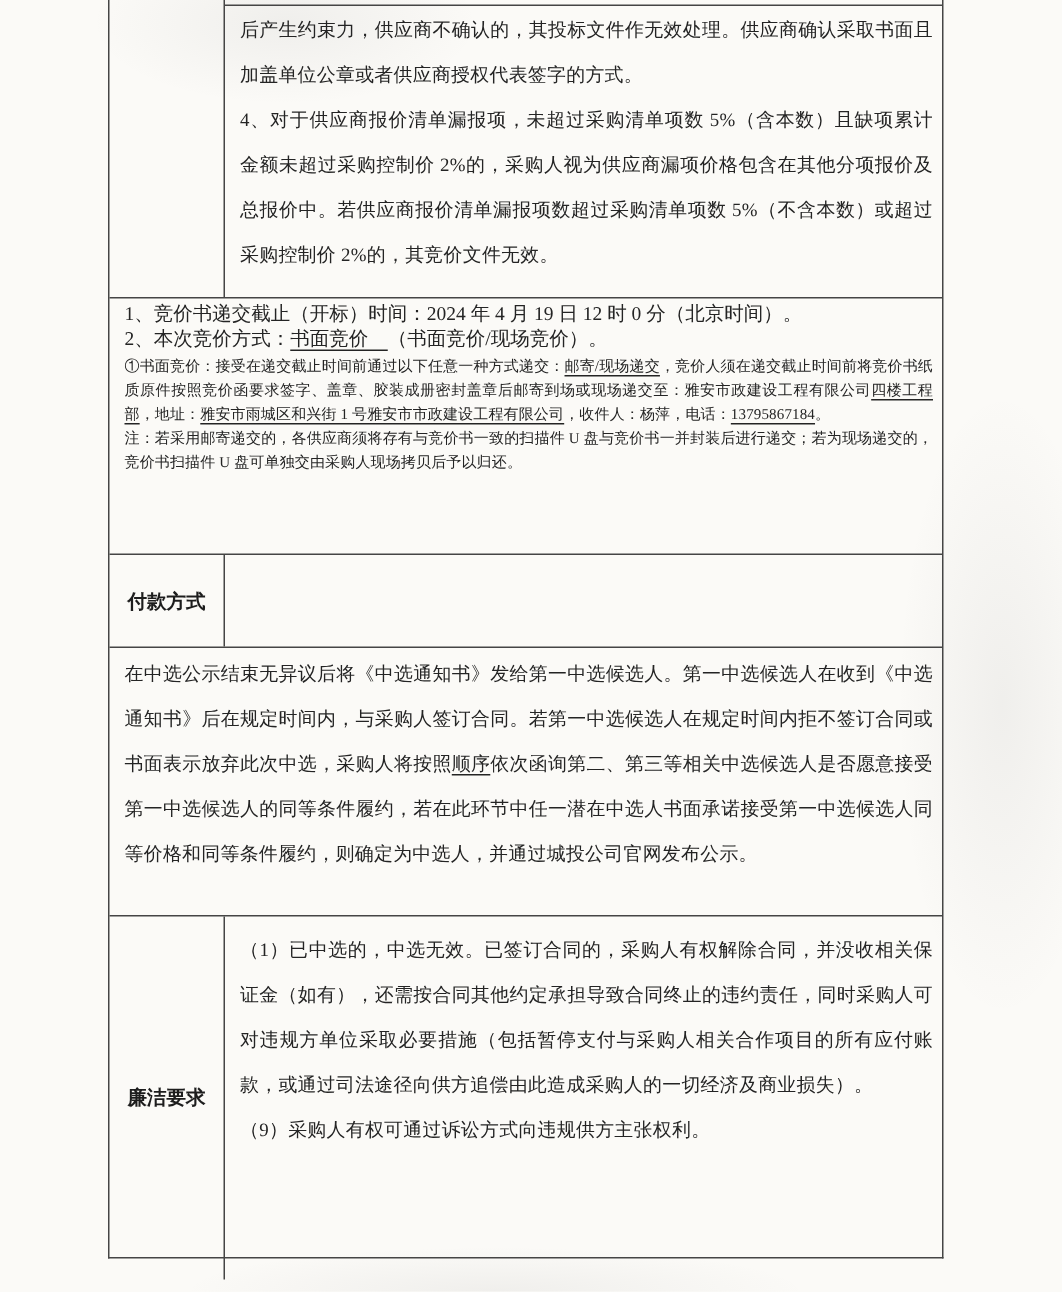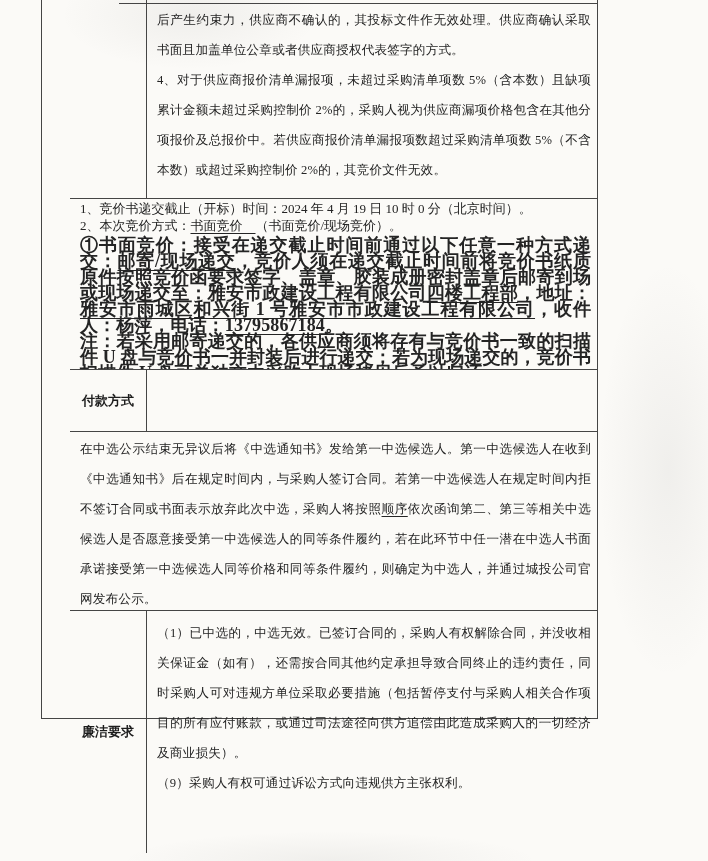--- a/index.html
+++ b/index.html
@@ -14,26 +14,25 @@
   }
   .scan-smudge {
     position:absolute; pointer-events:none;
     background:radial-gradient(ellipse at center, rgba(90,90,90,0.07), rgba(90,90,90,0) 70%);
   }
   .smudge-right { right:-30px; top:260px; width:140px; height:420px; }
   .smudge-top { left:60px; top:-40px; width:260px; height:110px; }
   .smudge-bottom { left:120px; bottom:-30px; width:420px; height:60px; }
 
   .doc-table {
-    position:absolute; left:41px; top:0;
-    width:557px; height:719px;
+    position:absolute; left:72px; top:0;
+    width:557px; height:839px;
     border-left:1.2px solid #454545;
     border-right:1.2px solid #454545;
     border-bottom:1.2px solid #454545;
-    padding-left:28px;
   }
   .toprule {
     position:absolute; top:3px; left:77px; right:0; height:1.2px;
     background:#454545;
   }
   .row { display:flex; width:100%; }
   .row + .row { border-top:1.2px solid #454545; }
   .row1 { height:198px; }
   .row2 { height:171px; }
   .row3 { height:62px;  }
@@ -56,21 +55,21 @@
   .para { text-align:justify; color:#242424; }
   .para span { }
   .u { text-decoration:underline; text-underline-offset:2.5px; }
 
   .bd1 { padding-top:5px; }
   .bd1 .para { font-size:12.6px; line-height:30px; letter-spacing:0.2px; }
 
   .bd2 { padding-top:2px; }
   .bd2 .intro .para  { font-size:13px;   line-height:16.5px; }
   .bd2 .detail       { margin-top:3px; }
-  .bd2 .detail .para { font-size:18px; line-height:16px; letter-spacing:0.1px;font-weight:bold; }
+  .bd2 .detail .para { font-size:10px; line-height:16px; letter-spacing:0.1px; }
 
   .bd3 { padding-top:4px; }
   .bd3 .para { font-size:13.4px; line-height:19.5px; letter-spacing:0.4px; }
 
   .bd4 { padding-top:2px; }
   .bd4 .para { font-size:12.6px; line-height:30px; letter-spacing:0.2px; }
 
   .bd5 { padding-top:7px; }
   .bd5 .para { font-size:12.6px; line-height:30px; letter-spacing:0.2px; }
 </style>
@@ -88,21 +87,21 @@
     <div class="hdr hdr-mid"></div>
     <div class="bd bd1">
         <p class="para"><span>后产生约束力，供应商不确认的，其投标文件作无效处理。供应商确认采取书面且加盖单位公章或者供应商授权代表签字的方式。</span></p>
         <p class="para"><span>4、对于供应商报价清单漏报项，未超过采购清单项数 5%（含本数）且缺项累计金额未超过采购控制价 2%的，采购人视为供应商漏项价格包含在其他分项报价及总报价中。若供应商报价清单漏报项数超过采购清单项数 5%（不含本数）或超过采购控制价 2%的，其竞价文件无效。</span></p>
       </div>
   </section>
 
   <section class="row row2">
     <div class="bd bd2">
       <div class="intro">
-          <p class="para"><span>1、竞价书递交截止（开标）时间：2024 年 4 月 19 日 10 时 0 分（北京时间）。</span></p>
+          <p class="para"><span>1、竞价书递交截止（开标）时间：2024 年 4 月 19 日 12 时 0 分（北京时间）。</span></p>
           <p class="para"><span>2、本次竞价方式：</span><span class="u">书面竞价　</span><span>（书面竞价/现场竞价）。</span></p>
         </div>
       <div class="detail">
           <p class="para"><span>①书面竞价：接受在递交截止时间前通过以下任意一种方式递交：</span><span class="u">邮寄/现场递交</span><span>，竞价人须在递交截止时间前将竞价书纸质原件按照竞价函要求签字、盖章、胶装成册密封盖章后邮寄到场或现场递交至：雅安市政建设工程有限公司</span><span class="u">四楼工程部</span><span>，地址：</span><span class="u">雅安市雨城区和兴街 1 号雅安市市政建设工程有限公司</span><span>，收件人：杨萍，电话：</span><span class="u">13795867184</span><span>。</span></p>
           <p class="para"><span>注：若采用邮寄递交的，各供应商须将存有与竞价书一致的扫描件 U 盘与竞价书一并封装后进行递交；若为现场递交的，竞价书扫描件 U 盘可单独交由采购人现场拷贝后予以归还。</span></p>
         </div>
     </div>
   </section>
 
   <section class="row row3">

